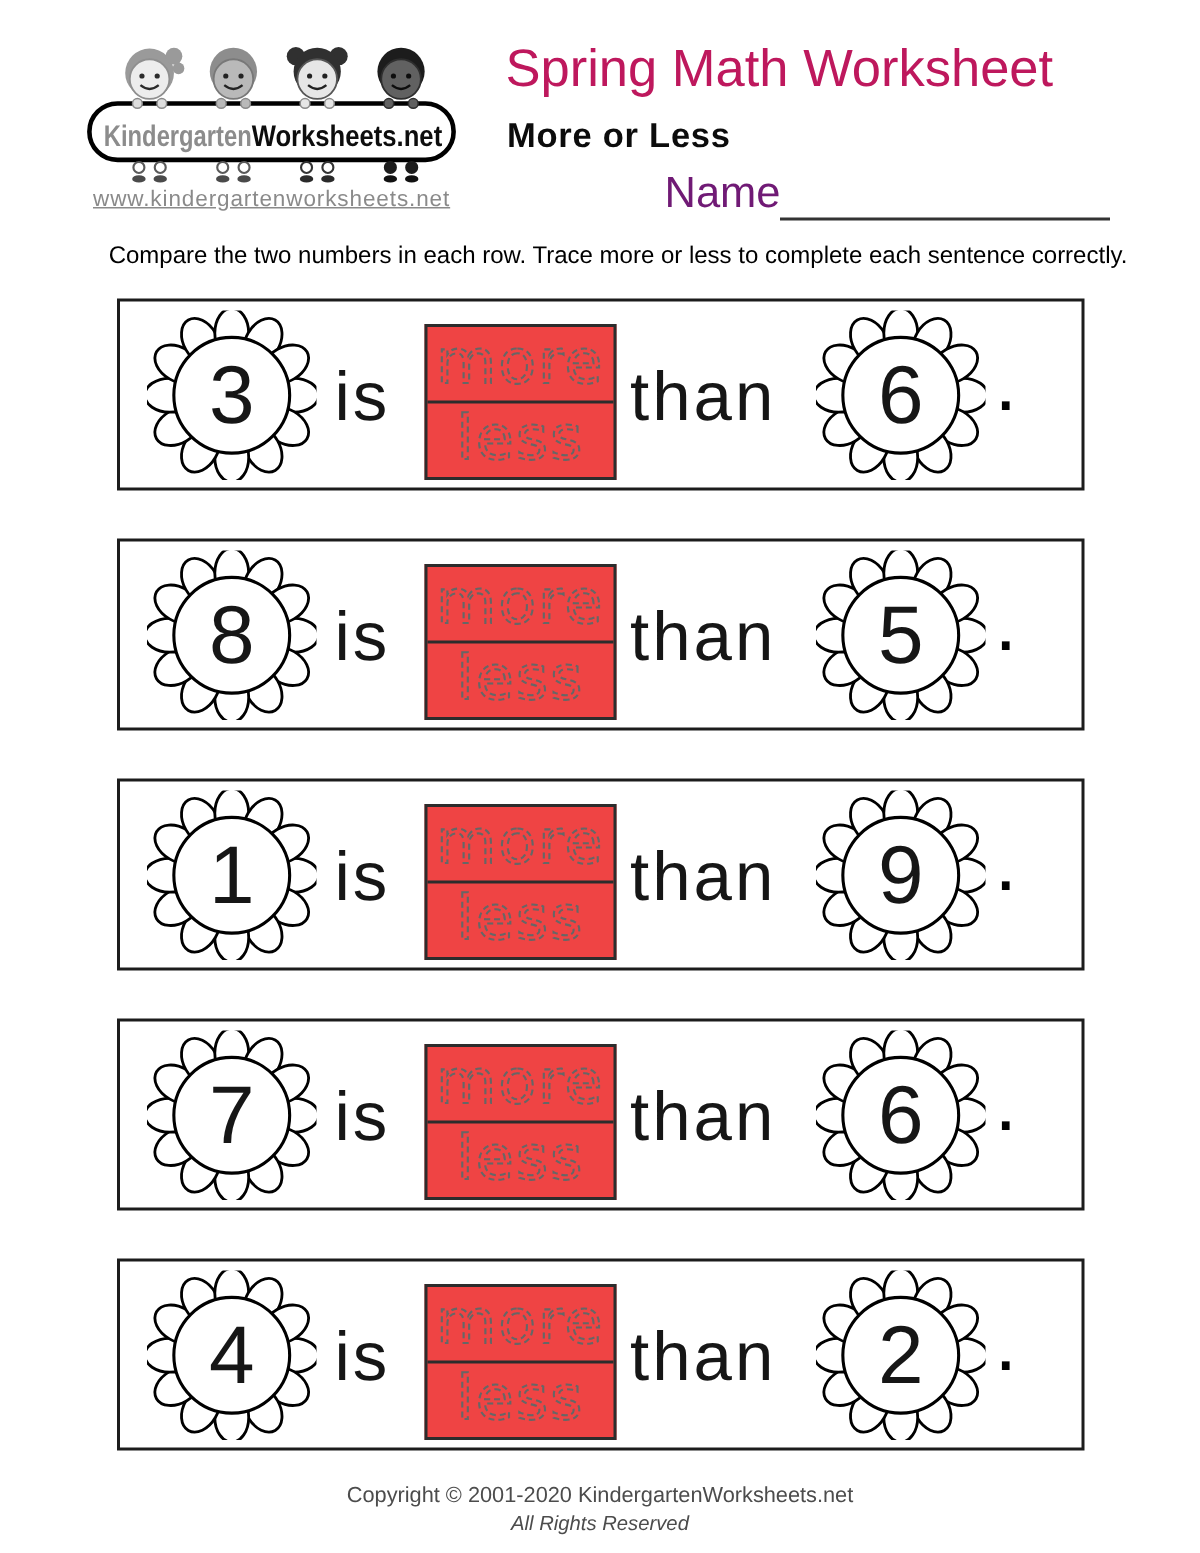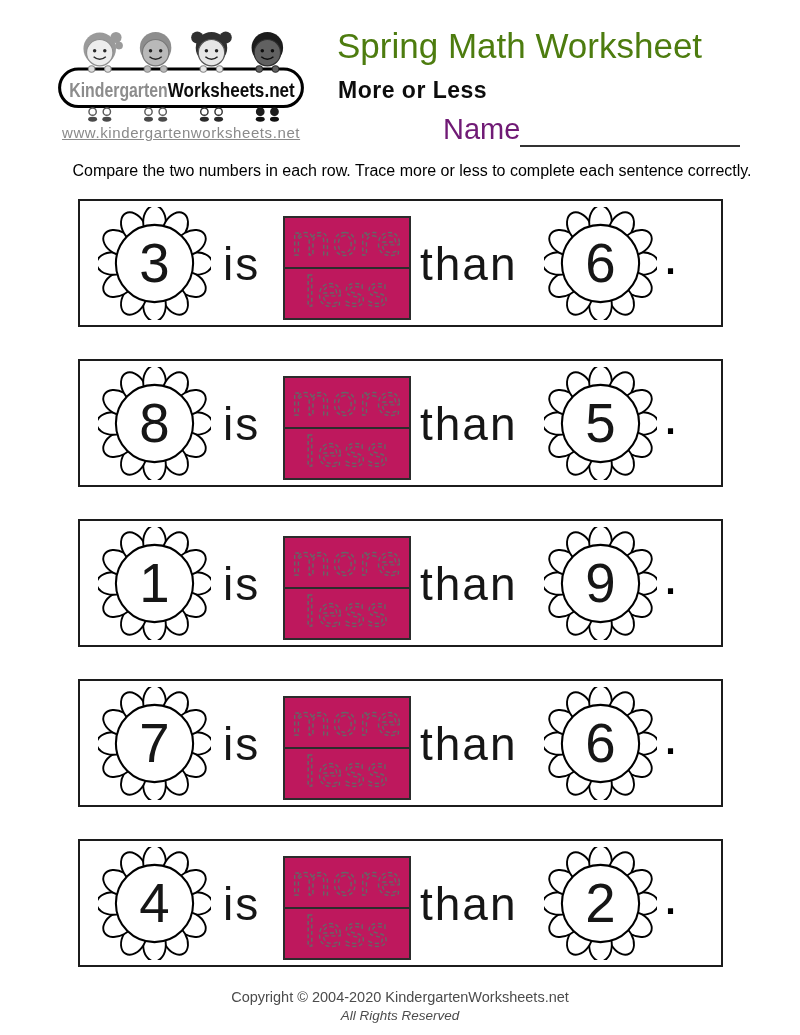--- a/index.html
+++ b/index.html
@@ -5,21 +5,21 @@
   html,body{margin:0;padding:0;background:#fff;}
   .page{
     position:relative;width:800px;height:1035px;background:#fff;
     font-family:"Liberation Sans",sans-serif;overflow:hidden;color:#000;
   }
 
   
   .logo-svg{position:absolute;left:54px;top:18px;width:254px;height:106px;}
   .logo-url{position:absolute;left:62px;top:124px;font-size:15px;color:#8a8a8a;letter-spacing:.6px;text-decoration:underline;}
 
-  .page-title{position:absolute;left:337px;top:26px;margin:0;font-size:35px;font-weight:normal;color:#4d7c0f;}
+  .page-title{position:absolute;left:337px;top:26px;margin:0;font-size:35px;font-weight:normal;color:#be185d;}
   .page-subtitle{position:absolute;left:338px;top:77px;margin:0;font-size:23px;font-weight:bold;letter-spacing:.5px;color:#0c0c0c;}
   .name-row{position:absolute;left:443px;top:112px;display:flex;align-items:flex-end;}
   .name-label{font-size:29px;color:#701a75;line-height:1.2;}
   .name-line{display:inline-block;width:220px;height:33px;border-bottom:2.5px solid #333;}
 
   .instructions{position:absolute;top:162px;left:12px;width:100%;margin:0;text-align:center;font-size:16px;color:#000;}
 
   
   .rows{position:absolute;top:199px;left:78px;width:645px;}
   .exercise-row{position:relative;height:128px;margin-bottom:32px;border:2px solid #1c1c1c;box-sizing:border-box;background:#fff;}
@@ -29,21 +29,21 @@
   .flower .petals ellipse{fill:#fff;stroke:#000;stroke-width:2;}
   .flower .fcenter{fill:#fff;stroke:#000;stroke-width:2.2;}
   .flower .fnum{font-family:"Liberation Sans",sans-serif;font-size:58px;fill:#161616;text-anchor:middle;}
   .f-left{left:18px;top:6px;}
   .f-right{left:464px;top:6px;}
 
   .word{position:absolute;top:40px;font-size:46px;color:#161616;letter-spacing:2px;line-height:1;}
   .word-is{left:143px;}
   .word-than{left:340px;}
 
-  .trace-box{position:absolute;left:203px;top:15px;width:128px;height:104px;border:2px solid #2c2c2c;box-sizing:border-box;background:#be185d;}
+  .trace-box{position:absolute;left:203px;top:15px;width:128px;height:104px;border:2px solid #2c2c2c;box-sizing:border-box;background:#ef4444;}
   .trace-cell{height:50px;}
   .trace-cell.top{border-bottom:2px solid #2c2c2c;box-sizing:border-box;}
   .trace-cell svg{display:block;width:124px;height:46px;margin:1px auto 0;}
   .trace-cell text{
     fill:none;stroke:#666;stroke-width:1.4px;stroke-dasharray:4 2.6;
     font-size:41px;font-family:"DejaVu Sans",sans-serif;text-anchor:middle;letter-spacing:1.5px;
   }
 
   .period{position:absolute;left:583px;top:27px;font-size:54px;color:#000;line-height:1;}
 
@@ -430,17 +430,17 @@
           <circle class="fcenter" cx="60" cy="60" r="41"></circle>
           <text class="fnum" x="60" y="80">2</text>
           </svg>
       </div>
       <span class="period">.</span>
     </section>
 
   </div>
 
   <div class="footer">
-    <div class="footer-line1">Copyright © 2004-2020 KindergartenWorksheets.net</div>
+    <div class="footer-line1">Copyright © 2001-2020 KindergartenWorksheets.net</div>
     <div class="footer-line2">All Rights Reserved</div>
   </div>
 
 </div>
 
 </body></html>

